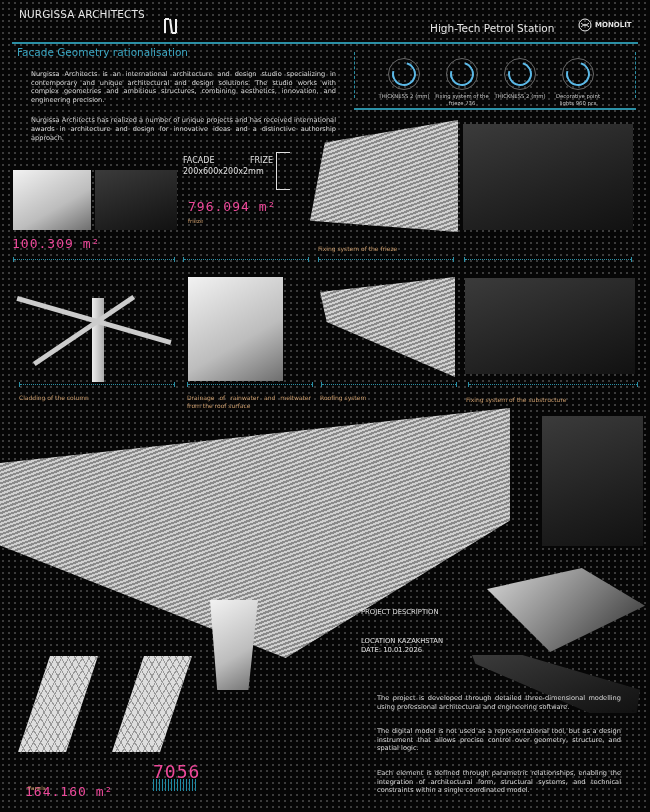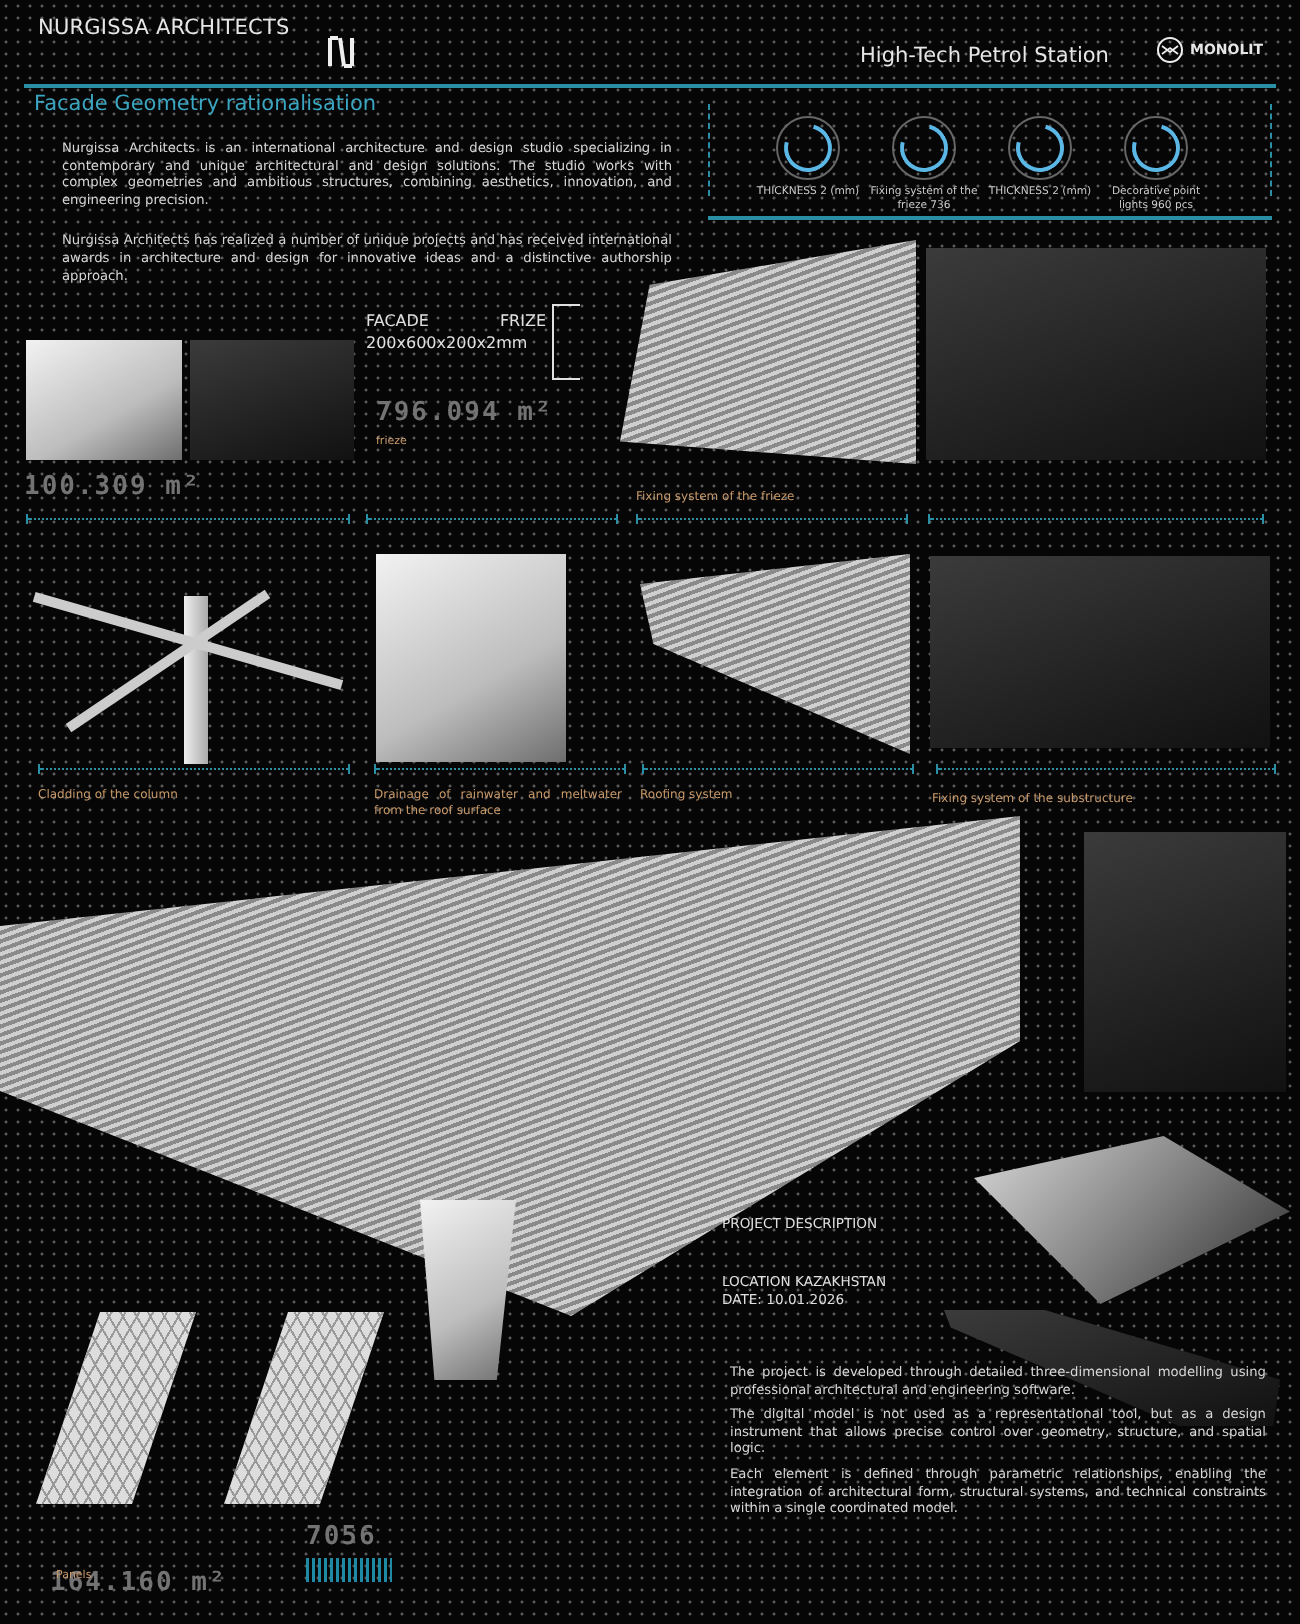--- a/index.html
+++ b/index.html
@@ -19,29 +19,29 @@
   .intro p{margin:12px}
   .stats-box{left:354px;top:52px;width:282px;height:46px;border:1px dashed #2a8fa5;border-top:none;border-bottom:none}
   .stat{position:absolute;top:58px;width:60px;text-align:center}
   .ring{width:32px;height:32px;margin:0 auto;border-radius:50%;border:1px solid #666;position:relative}
   .ring::after{content:"";position:absolute;inset:3px;border-radius:50%;border:2px solid #5bb8e6;border-top-color:transparent;transform:rotate(-30deg)}
   .stat-lbl{font-size:5.3px;color:#ccc;margin-top:3px;line-height:6.5px}
   .img{position:absolute;background:linear-gradient(135deg,#d9d9d9,#7b7b7b 55%,#2a2a2a);overflow:hidden}
   .img.dark{background:linear-gradient(160deg,#3b3b3b,#1d1d1d 70%,#111)}
   .img.light{background:linear-gradient(150deg,#f2f2f2,#bdbdbd 60%,#6e6e6e)}
   .stripes{background-image:repeating-linear-gradient(160deg,#cfcfcf 0 2px,#8a8a8a 2px 4px)}
-  .big{font-family:"DejaVu Sans Mono","Liberation Mono",monospace;color:#737373;font-weight:bold;letter-spacing:1px}
+  .big{font-family:"DejaVu Sans Mono","Liberation Mono",monospace;color:#ec4899;font-weight:normal;letter-spacing:1px}
   .cap{font-size:6px;color:#c99a6a}
   .rule{position:absolute;height:5px;border-left:1.5px solid #2a8fa5;border-right:1.5px solid #2a8fa5}
   .rule::after{content:"";position:absolute;left:0;right:0;top:2px;border-top:1px dotted #2a8fa5}
   .facade-spec{left:183px;top:155px;width:90px;font-size:8px;color:#e0e0e0;line-height:11px}
   .bracket{left:276px;top:152px;width:16px;height:38px;border:1.5px solid #e0e0e0;border-right:none}
   .desc-head{font-size:6.8px;color:#e0e0e0}
   .desc{left:361px;top:678px;width:276px;font-size:6.6px;line-height:8.6px;color:#d8d8d8;text-align:justify}
-  .desc p{margin:4px}
+  .desc p{margin:16px}
   .panel-pattern{background-color:#ddd;background-image:repeating-linear-gradient(60deg,#999 0 1px,transparent 1px 6px),repeating-linear-gradient(-60deg,#999 0 1px,transparent 1px 6px)}
   .barcode{left:153px;top:779px;width:43px;height:12px;background:repeating-linear-gradient(90deg,#1f8aa3 0 1.5px,transparent 1.5px 3px)}
 </style>
 </head>
 <body>
 
 <div class="abs brand">NURGISSA ARCHITECTS</div>
 <svg class="abs logo-n" viewBox="0 0 18 20">
     <path d="M3 3 L3 17 M3 3 L7 3 M14 3 L14 17 M14 17 L10 17 M8 3 L10 17" stroke="#eee" stroke-width="2" fill="none"></path>
   </svg>
@@ -131,15 +131,15 @@
 <div class="abs desc-head" style="left:361px;top:646px">DATE: 10.01.2026</div>
 <div class="abs desc">
   <p>The project is developed through detailed three-dimensional modelling using professional architectural and engineering software.</p>
   <p>The digital model is not used as a representational tool, but as a design instrument that allows precise control over geometry, structure, and spatial logic.</p>
   <p>Each element is defined through parametric relationships, enabling the integration of architectural form, structural systems, and technical constraints within a single coordinated model.</p>
 </div>
 
 <div class="img panel-pattern" style="left:18px;top:656px;width:80px;height:96px;clip-path:polygon(40% 0,100% 0,60% 100%,0 100%)"></div>
 <div class="img panel-pattern" style="left:112px;top:656px;width:80px;height:96px;clip-path:polygon(40% 0,100% 0,60% 100%,0 100%)"></div>
 <div class="abs big" style="left:25px;top:784px;font-size:13px"><span>164.160</span> <span>m²</span></div>
-<div class="abs big" style="left:153px;top:761px;font-size:13px">7056</div>
+<div class="abs big" style="left:153px;top:761px;font-size:18px">7056</div>
 <div class="abs barcode"></div>
 <div class="abs cap" style="left:28px;top:785px;font-size:5.5px">Panels</div>
 
 </body></html>

